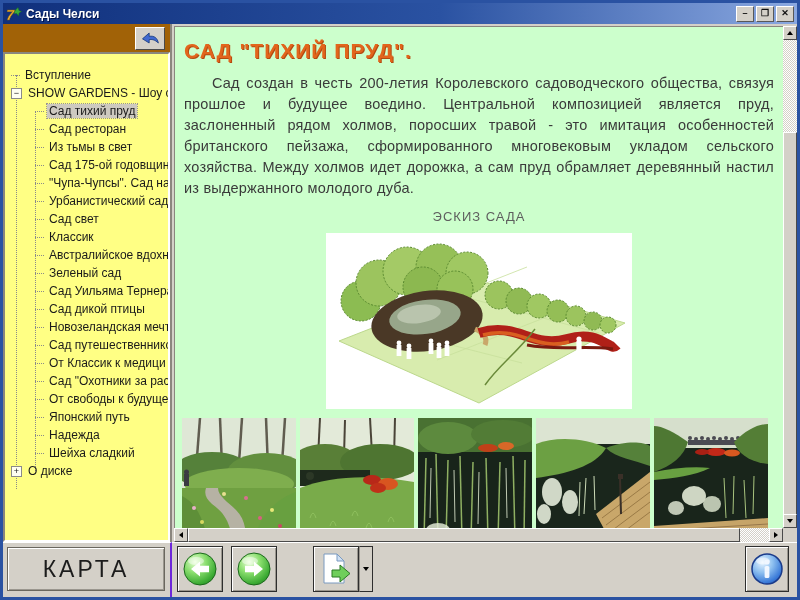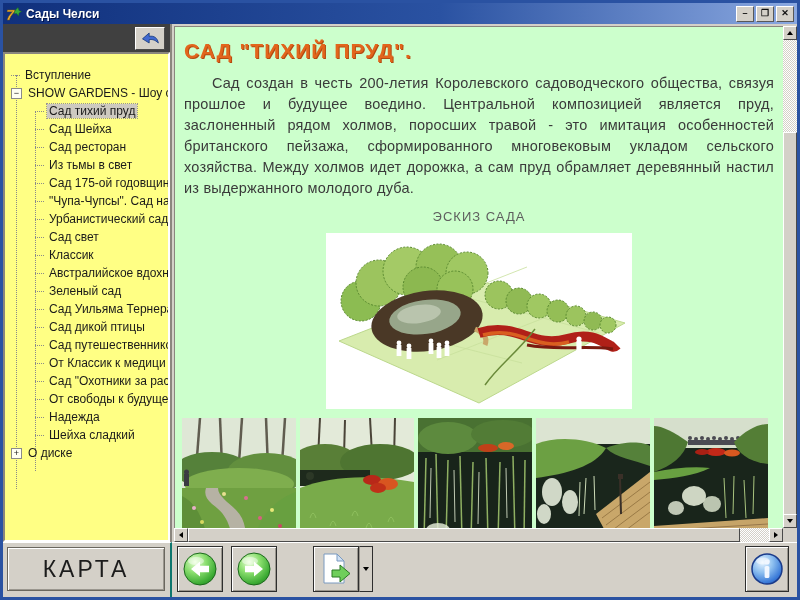--- a/index.html
+++ b/index.html
@@ -18,21 +18,21 @@
   .win-btn { width:18px; height:16px; margin-left:2px; background:#d4d0c8;
              border:1px solid; border-color:#fff #585858 #585858 #fff;
              font-size:9px; font-weight:bold; color:#111; display:flex;
              align-items:center; justify-content:center; line-height:1; }
 
   
   .main { flex:1; display:grid; grid-template-columns:169px 1fr; grid-template-rows:1fr 55px; }
 
   
   .sidebar { grid-column:1; grid-row:1; display:flex; flex-direction:column;
-             background:#404040; border-right:2px solid #8a867e; overflow:hidden;justify-content:space-between; }
+             background:#a16207; border-right:2px solid #8a867e; overflow:hidden;justify-content:space-between; }
   .sidebar-header { height:28px; flex:0 0 28px; display:flex; justify-content:flex-end;
                     align-items:center; padding-right:5px; }
   .collapse-btn { width:30px; height:23px; background:#d4d0c8;
                   border:1px solid; border-color:#fff #4a4a4a #4a4a4a #fff;
                   display:flex; align-items:center; justify-content:center; }
   .tree { flex:1; background:#ffff84; border:2px solid; border-color:#8a867e #fff #fff #8a867e;
           overflow:hidden; position:relative; padding-top:12px;
           font-size:12px; color:#1a1a1a; }
   .tree::before { content:""; position:absolute; left:11px; top:21px; height:414px;
                   border-left:1px dotted #8a8a8a; }
@@ -43,21 +43,21 @@
   .tree-row.root  { padding-left:6px; }
   .tree-row.child { padding-left:30px; }
   .expander { width:11px; height:11px; flex:0 0 11px; background:#fffff2;
               border:1px solid #8a8a8a; font-size:9px; line-height:9px;
               text-align:center; margin-right:4px; color:#222; }
   .connector { width:9px; flex:0 0 9px; border-top:1px dotted #8a8a8a; margin-right:3px; }
   .tree-label { padding:0 2px; line-height:14px; }
   .tree-label.selected { background:#cdc9c0; outline:1px dotted #9a968e; }
 
   
-  .map-cell { grid-column:1; grid-row:2; background:#d4d0c8; border-right:2px solid #0f766e;
+  .map-cell { grid-column:1; grid-row:2; background:#d4d0c8; border-right:2px solid #6d28d9;
               border-top:1px solid #fff; padding:4px 5px 6px 4px; }
   .map-btn { width:100%; height:100%; background:#d4d0c8; color:#1c1c1c;
              border:1px solid #6a675f; box-shadow:inset 1px 1px 0 #fff, inset -1px -1px 0 #9a968e;
              font-family:"Liberation Sans",sans-serif; font-size:23px; letter-spacing:3px; }
 
   
   .content-cell { grid-column:2; grid-row:1; position:relative; background:#d4d0c8; }
   .content { position:absolute; top:2px; left:2px; right:14px; bottom:14px;
              background:#ccffcc; border-top:1px solid #8a867e; border-left:1px solid #8a867e;
              overflow:hidden; padding:10px 7px 0 7px; }
@@ -147,24 +147,20 @@
           <div class="tree-row root">
             <span class="expander">−</span>
             <span class="tree-label">SHOW GARDENS - Шоу с</span>
           </div>
           <div class="tree-row child">
             <span class="connector"></span>
             <span class="tree-label selected">Сад тихий пруд</span>
           </div>
           <div class="tree-row child">
             <span class="connector"></span>
-            <span class="tree-label">Сад Шейха</span>
-          </div>
-          <div class="tree-row child">
-            <span class="connector"></span>
             <span class="tree-label">Сад ресторан</span>
           </div>
           <div class="tree-row child">
             <span class="connector"></span>
             <span class="tree-label">Из тьмы в свет</span>
           </div>
           <div class="tree-row child">
             <span class="connector"></span>
             <span class="tree-label">Сад 175-ой годовщины</span>
           </div>
@@ -195,33 +191,41 @@
           <div class="tree-row child">
             <span class="connector"></span>
             <span class="tree-label">Сад Уильяма Тернера</span>
           </div>
           <div class="tree-row child">
             <span class="connector"></span>
             <span class="tree-label">Сад дикой птицы</span>
           </div>
           <div class="tree-row child">
             <span class="connector"></span>
+            <span class="tree-label">Новозеландская мечт</span>
+          </div>
+          <div class="tree-row child">
+            <span class="connector"></span>
             <span class="tree-label">Сад путешественнико</span>
           </div>
           <div class="tree-row child">
             <span class="connector"></span>
             <span class="tree-label">От Классик к медици</span>
           </div>
           <div class="tree-row child">
             <span class="connector"></span>
             <span class="tree-label">Сад "Охотники за раст</span>
           </div>
           <div class="tree-row child">
             <span class="connector"></span>
             <span class="tree-label">От свободы к будущем</span>
+          </div>
+          <div class="tree-row child">
+            <span class="connector"></span>
+            <span class="tree-label">Японский путь</span>
           </div>
           <div class="tree-row child">
             <span class="connector"></span>
             <span class="tree-label">Надежда</span>
           </div>
           <div class="tree-row child">
             <span class="connector"></span>
             <span class="tree-label">Шейха сладкий</span>
           </div>
           <div class="tree-row root">

